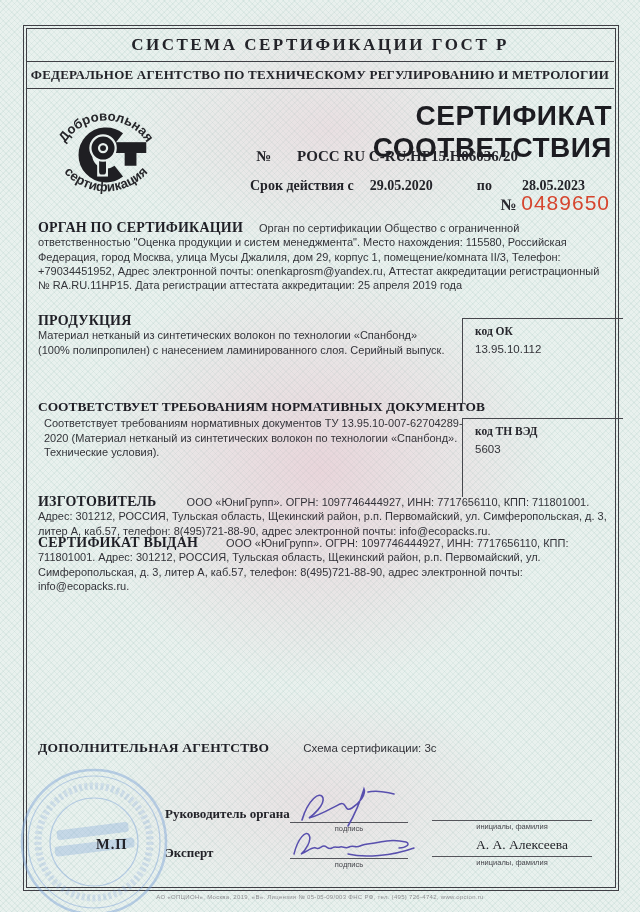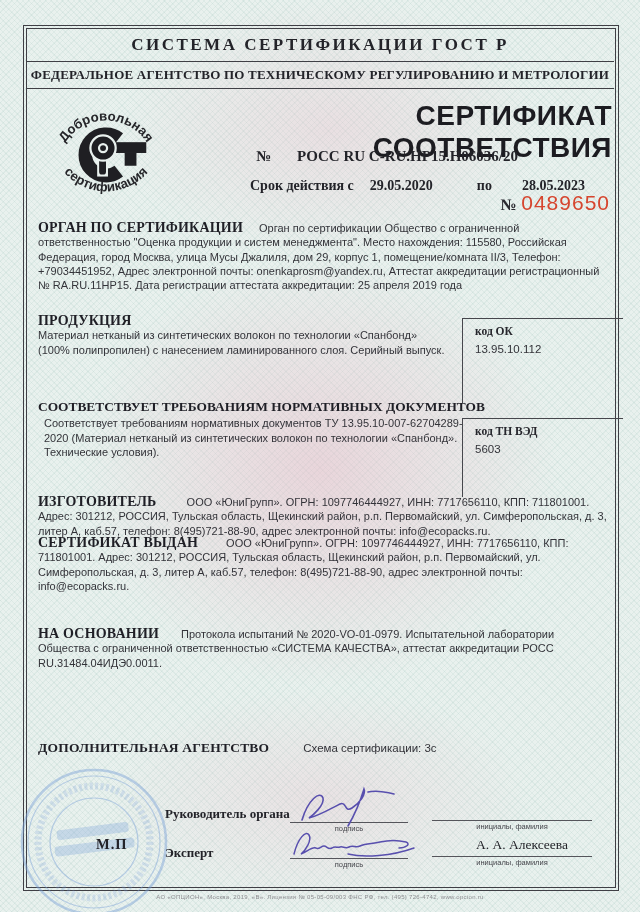--- a/index.html
+++ b/index.html
@@ -153,23 +153,20 @@
   </div>
 
   <div class="abs sec sec-maker">
     <span class="lbl">ИЗГОТОВИТЕЛЬ</span><span>ООО «ЮниГрупп». ОГРН: 1097746444927, ИНН: 7717656110, КПП: 711801001. Адрес: 301212, РОССИЯ, Тульская область, Щекинский район, р.п. Первомайский, ул. Симферопольская, д. 3, литер А, каб.57, телефон: 8(495)721-88-90, адрес электронной почты: info@ecopacks.ru.</span>
   </div>
 
   <div class="abs sec sec-issued">
     <span class="lbl">СЕРТИФИКАТ ВЫДАН</span><span>ООО «ЮниГрупп». ОГРН: 1097746444927, ИНН: 7717656110, КПП: 711801001. Адрес: 301212, РОССИЯ, Тульская область, Щекинский район, р.п. Первомайский, ул. Симферопольская, д. 3, литер А, каб.57, телефон: 8(495)721-88-90, адрес электронной почты: info@ecopacks.ru.</span>
   </div>
 
-  <div class="abs sec sec-basis">
-    <span class="lbl">НА ОСНОВАНИИ</span><span>Протокола испытаний № 2020-VO-01-0979. Испытательной лаборатории Общества с ограниченной ответственностью «СИСТЕМА КАЧЕСТВА», аттестат аккредитации РОСС RU.31484.04ИДЭ0.0011.</span>
-  </div>
 
   <div class="abs sec sec-add">
     <span class="lbl">ДОПОЛНИТЕЛЬНАЯ АГЕНТСТВО</span><span class="txt">Схема сертификации: 3с</span>
   </div>
 
   <div class="abs mp">М.П</div>
 
   <div class="abs role role1">Руководитель органа</div>
   <div class="abs role role2">Эксперт</div>
 

